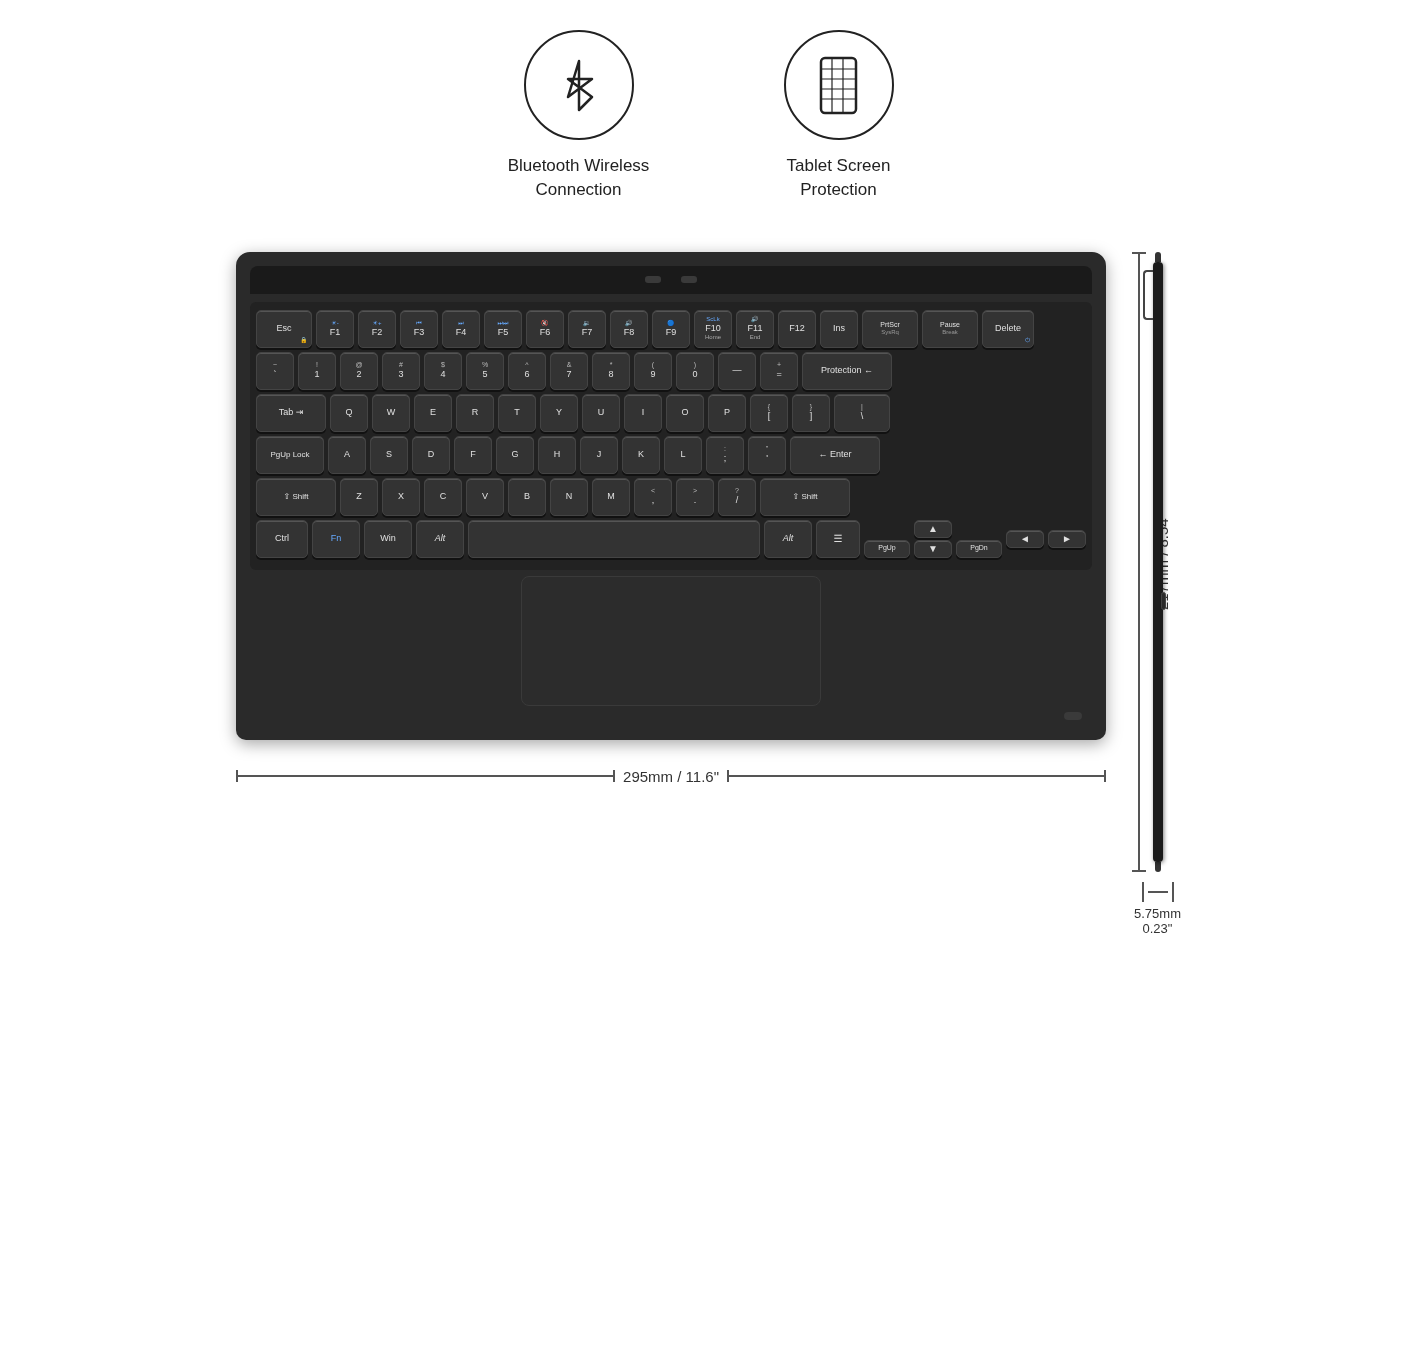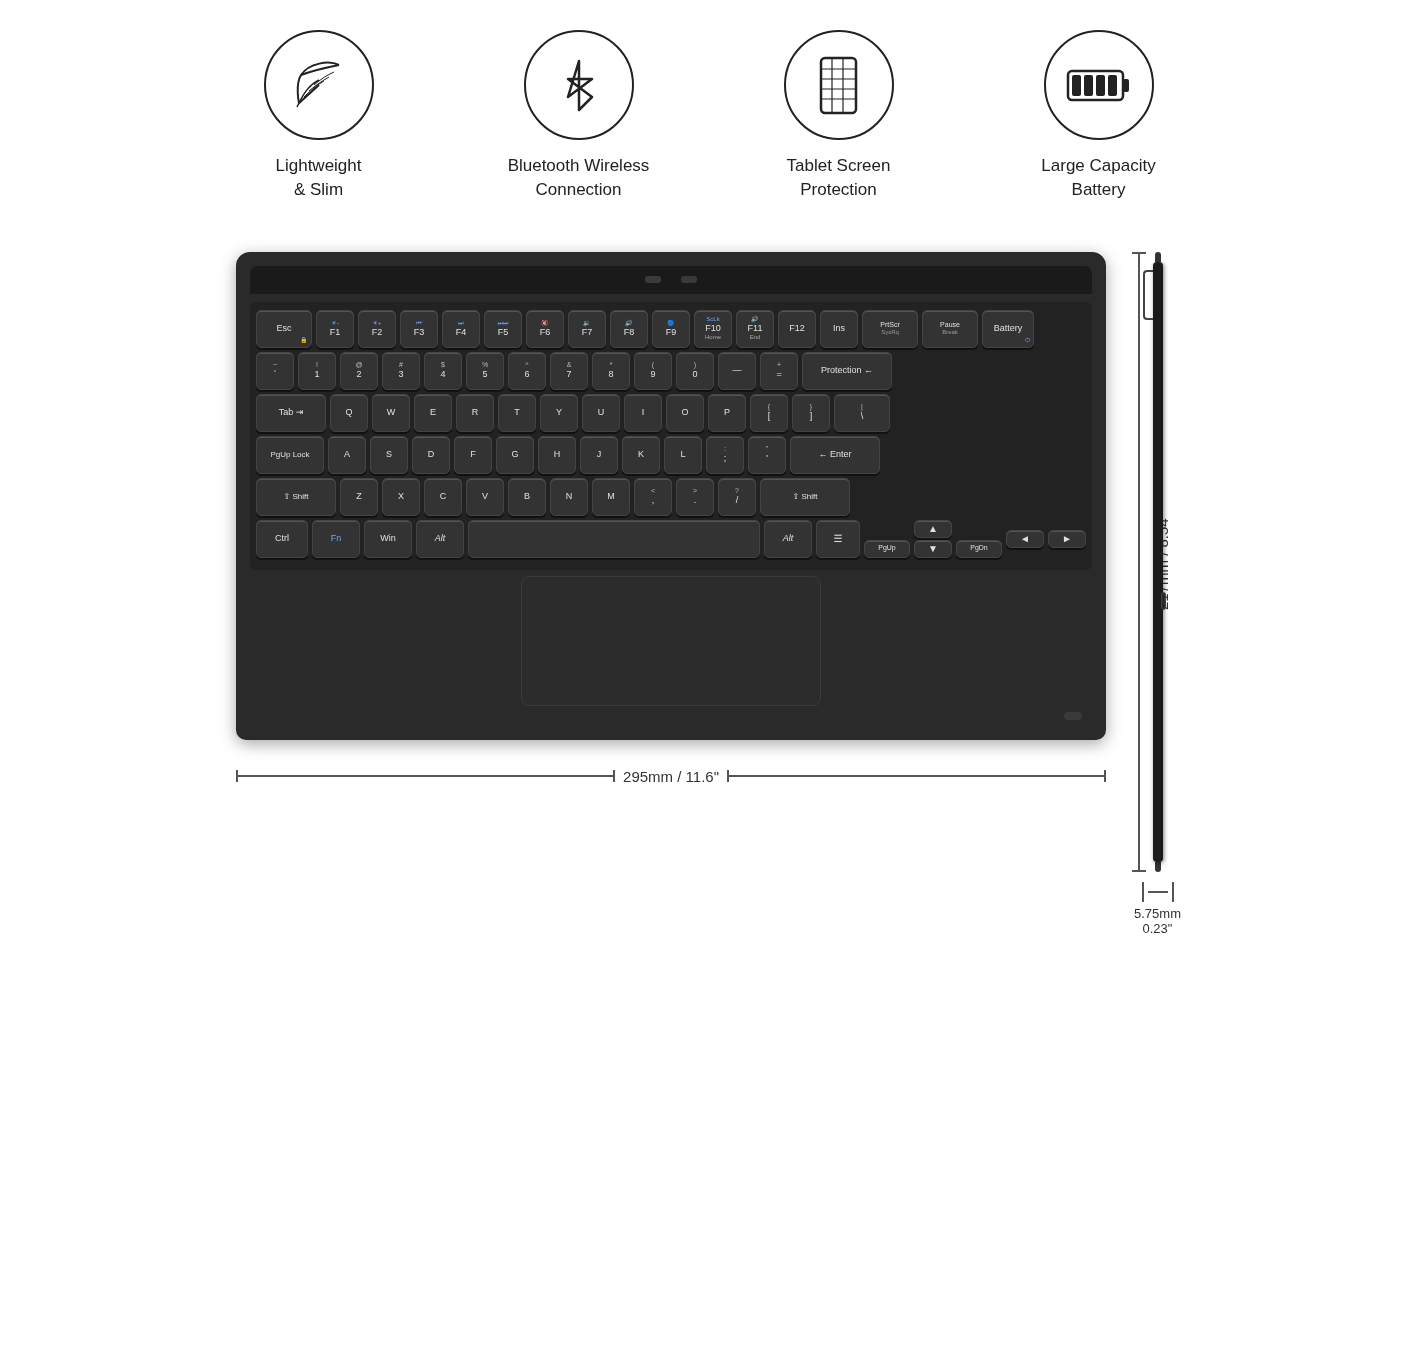--- a/index.html
+++ b/index.html
@@ -253,36 +253,20 @@
       display: flex;
       flex-direction: column;
       align-items: flex-end;
     }
   </style>
 </head>
 <body>
 
 <div class="features-row">
 
-  <div class="feature-item">
-    <div class="feature-icon-circle">
-
-      <svg class="feather-svg" viewBox="0 0 60 60" fill="none">
-        <path d="M50 10 C40 5 20 8 12 20 C6 30 10 48 10 48 L30 30" stroke="#222" stroke-width="2" fill="none"></path>
-        <path d="M10 48 C15 38 20 30 30 25" stroke="#222" stroke-width="1.5" fill="none"></path>
-        <path d="M15 42 C22 35 28 30 35 26" stroke="#222" stroke-width="1" fill="none"></path>
-        <path d="M20 36 C27 30 33 26 40 22" stroke="#222" stroke-width="1" fill="none"></path>
-        <path d="M25 30 C32 24 38 20 45 17" stroke="#222" stroke-width="1" fill="none"></path>
-        <path d="M12 20 C25 15 40 12 50 10" stroke="#222" stroke-width="2" fill="none"></path>
-        <path d="M10 48 L8 52" stroke="#222" stroke-width="1.5"></path>
-      </svg>
-    </div>
-    <span class="feature-label" style="white-space:pre-line">Lightweight
-&amp; Slim</span>
-  </div>
 
   <div class="feature-item">
     <div class="feature-icon-circle">
 
       <svg class="bt-svg" viewBox="0 0 50 65" fill="none">
         <path d="M25 8 L25 57 L38 44 L14 26 L38 26 L14 44 Z" stroke="#222" stroke-width="2.5" fill="none" stroke-linejoin="round"></path>
       </svg>
     </div>
     <span class="feature-label" style="white-space:pre-line">Bluetooth Wireless
 Connection</span>
@@ -299,36 +283,20 @@
         <line x1="10" y1="36" x2="45" y2="36" stroke="#222" stroke-width="1.2"></line>
         <line x1="10" y1="46" x2="45" y2="46" stroke="#222" stroke-width="1.2"></line>
         <line x1="21" y1="5" x2="21" y2="60" stroke="#222" stroke-width="1.2"></line>
         <line x1="32" y1="5" x2="32" y2="60" stroke="#222" stroke-width="1.2"></line>
       </svg>
     </div>
     <span class="feature-label" style="white-space:pre-line">Tablet Screen
 Protection</span>
   </div>
 
-  <div class="feature-item">
-    <div class="feature-icon-circle">
-
-      <svg class="battery-svg" viewBox="0 0 65 45" fill="none">
-        <rect x="2" y="8" width="55" height="29" rx="4" stroke="#222" stroke-width="2.5" fill="none"></rect>
-        <rect x="57" y="16" width="6" height="13" rx="2" fill="#222"></rect>
-
-        <rect x="6" y="12" width="9" height="21" rx="2" fill="#222"></rect>
-        <rect x="18" y="12" width="9" height="21" rx="2" fill="#222"></rect>
-        <rect x="30" y="12" width="9" height="21" rx="2" fill="#222"></rect>
-        <rect x="42" y="12" width="9" height="21" rx="2" fill="#222"></rect>
-      </svg>
-    </div>
-    <span class="feature-label" style="white-space:pre-line">Large Capacity
-Battery</span>
-  </div>
 
 </div>
 
 <div class="main-layout">
 
   <div class="kbd-and-bottom">
 
     <div class="keyboard-body">
 
       <div class="keyboard-top-bar">
@@ -397,21 +365,21 @@
           </div>
           <div class="key key-wide" style="font-size:7px;">
             <span style="font-size:7px;color:#e0e0e0;">PrtScr</span>
             <span style="font-size:6px;color:#999;">SysRq</span>
           </div>
           <div class="key key-wide" style="font-size:7px;">
             <span style="font-size:7px;color:#e0e0e0;">Pause</span>
             <span style="font-size:6px;color:#999;">Break</span>
           </div>
           <div class="key key-del">
-            <span class="bot-char">Battery</span>
+            <span class="bot-char">Delete</span>
             <span class="fn-char" style="color:#6af;">⏻</span>
           </div>
         </div>
 
         <div class="key-row">
           <div class="key">
             <span class="top-char">~</span>
             <span class="bot-char">`</span>
           </div>
           <div class="key">

